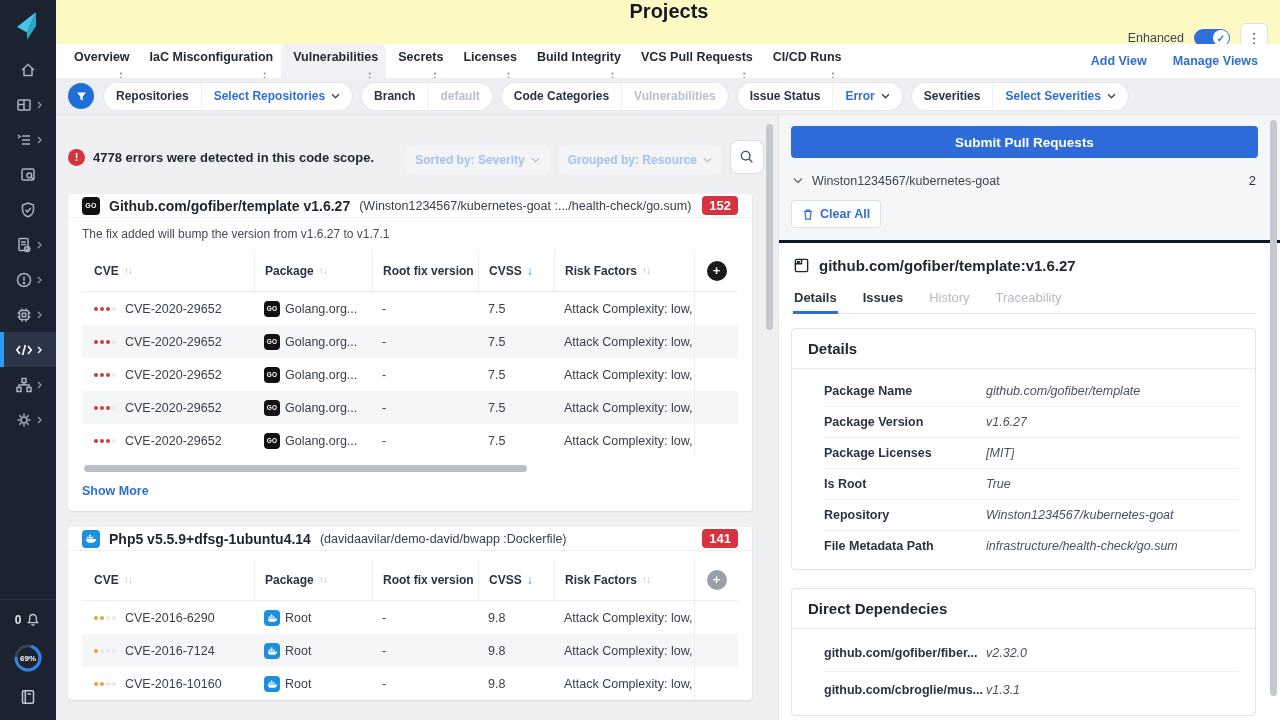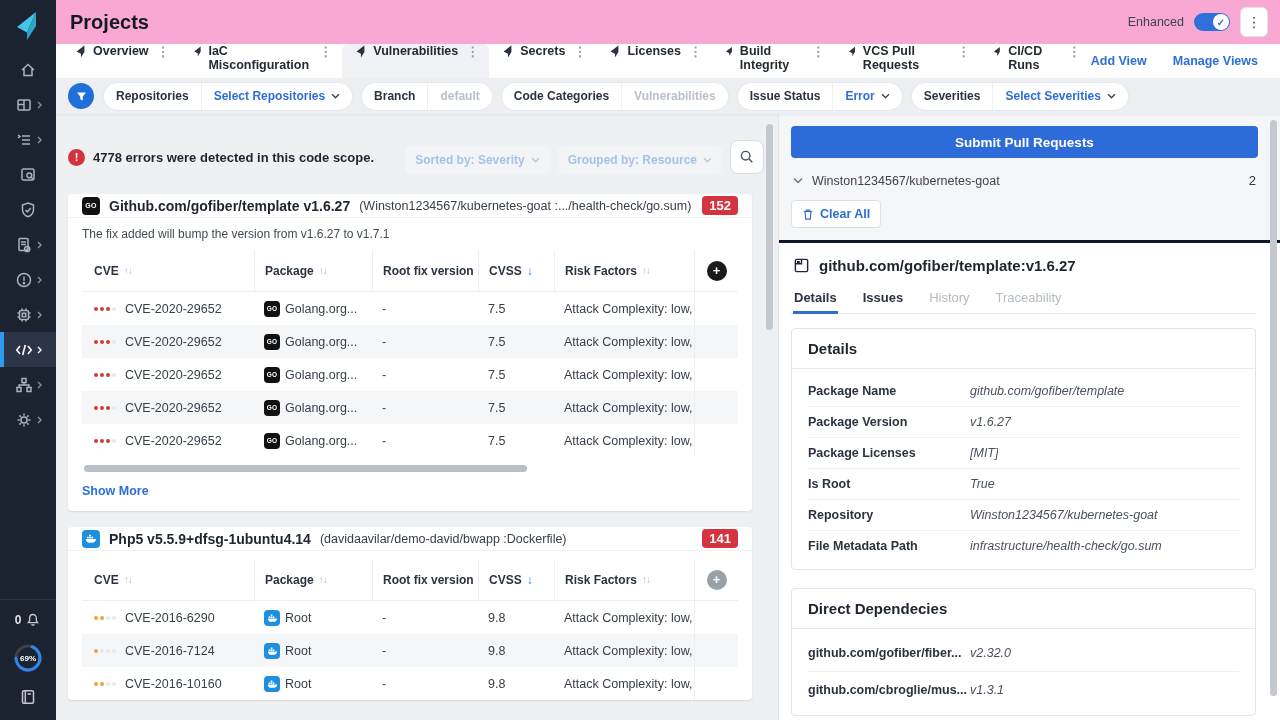--- a/index.html
+++ b/index.html
@@ -15,31 +15,31 @@
   .nav-item svg { flex:0 0 auto; }
   .nav-item .chev { margin-left:1px; }
   .nav-item.active { background:#2c3547; }
   .nav-item.active::before { content:""; position:absolute; left:0; top:0; bottom:0; width:4px; background:#2e9bf0; }
   .side-bottom { margin-top:auto; border-top:1px solid #2a3242; padding:12px 0 14px; display:flex; flex-direction:column; align-items:center; gap:14px; }
   .bell-wrap { display:flex; align-items:center; gap:4px; color:#dfe3e9; font-size:12px; font-weight:bold; }
   .ring-wrap { position:relative; width:32px; height:32px; }
   .ring-txt { position:absolute; inset:0; display:flex; align-items:center; justify-content:center; font-size:8px; font-weight:bold; color:#fff; }
 
   
-  .topbar { position:absolute; left:56px; top:0; right:0; height:44px; background:#f9a8d4; display:flex; align-items:center; padding:0 12px 0 14px; }
+  .topbar { position:absolute; left:56px; top:0; right:0; height:44px; background:#fef9c3; display:flex; align-items:center; padding:0 12px 0 14px;flex-direction:column; }
   .page-title { font-size:20px; font-weight:700; color:#141a24; }
   .top-right { margin-left:auto; display:flex; align-items:center; gap:10px; }
   .enh-label { font-size:12.5px; color:#3c4452; }
   .toggle { width:36px; height:18px; background:#2e6fd8; border-radius:10px; position:relative; cursor:pointer; }
   .toggle .knob { position:absolute; right:1px; top:1px; width:16px; height:16px; background:#fff; border-radius:50%; display:flex; align-items:center; justify-content:center; font-size:10px; color:#2e6fd8; font-weight:bold; }
   .win-kebab { width:28px; height:30px; border:1px solid #dfe2e7; border-radius:6px; background:#fff; display:flex; align-items:center; justify-content:center; font-size:14px; color:#3c4452; cursor:pointer; }
 
   
   .tabsrow { position:absolute; left:56px; top:44px; right:0; height:34px; background:#fff; display:flex; align-items:stretch; padding:0 12px 0 6px; }
-  .tab { display:flex; align-items:flex-start; gap:6px; padding:0 8px 0 12px; font-size:12.5px; font-weight:600; color:#252b36; cursor:pointer; border-radius:6px 6px 0 0; }
+  .tab { display:flex; align-items:flex-end; gap:6px; padding:0 8px 0 12px; font-size:12.5px; font-weight:600; color:#252b36; cursor:pointer; border-radius:6px 6px 0 0;flex-direction:column; }
   .tab.active { background:#f1f2f5; }
   .tab .tdots { color:#8aa0b8; font-size:13px; font-weight:bold; padding:0 2px; }
   .tabs-actions { margin-left:auto; display:flex; align-items:center; gap:26px; padding-right:10px; }
   .link-btn { color:#2f6fd4; font-size:12.5px; font-weight:600; cursor:pointer; white-space:nowrap; }
 
   
   .filterbar { position:absolute; left:56px; top:78px; right:0; height:36px; background:#edeff2; display:flex; align-items:center; gap:10px; padding:0 12px; box-shadow:0 1px 2px rgba(16,24,40,.06); z-index:4; }
   .filter-fab { width:26px; height:26px; border-radius:50%; background:#1f6fd8; display:flex; align-items:center; justify-content:center; cursor:pointer; flex:0 0 auto; }
   .pill { background:#fff; border-radius:16px; height:27px; display:flex; align-items:stretch; font-size:12px; box-shadow:0 0 0 1px #e5e8ec; overflow:hidden; }
   .pill .lbl { padding:0 12px; display:flex; align-items:center; color:#2b3340; font-weight:600; border-right:1px solid #eef0f3; }
@@ -101,21 +101,21 @@
   .clearall { margin-top:12px; display:inline-flex; align-items:center; gap:6px; background:#fff; border:1px solid #dcdfe4; border-radius:4px; height:28px; padding:0 10px; color:#2f6fd4; font-size:12.5px; font-weight:600; cursor:pointer; }
   .panel-lower { flex:1; background:#fff; border-top:3px solid #0f172a; padding:12px 24px 0 12px; overflow:hidden; }
   .pkg-head { display:flex; align-items:center; gap:9px; font-size:15px; font-weight:700; color:#1e2430; padding:2px 2px 10px; }
   .ptabs { display:flex; gap:24px; border-bottom:1px solid #e6e8ec; padding:0 2px; }
   .ptab { font-size:13px; padding:6px 1px 8px; cursor:pointer; color:#2b3340; font-weight:600; position:relative; }
   .ptab.active::after { content:""; position:absolute; left:0; right:0; bottom:-1px; height:3px; background:#2f6fd4; }
   .ptab.disabled { color:#b4bac2; font-weight:400; cursor:default; }
   .pcard { border:1px solid #e0e3e7; border-radius:4px; margin-top:14px; background:#fff; }
   .pcard-head { padding:11px 16px; font-size:15px; font-weight:700; color:#1e2430; border-bottom:1px solid #e8eaee; }
   .pcard-body { padding:6px 16px 8px; }
-  .drow { display:flex; align-items:center; min-height:31px; border-top:1px solid #eef0f2; font-size:12.5px; }
+  .drow { display:flex; align-items:center; min-height:31px; border-top:1px solid #eef0f2; font-size:12.5px;margin-left:16px; }
   .drow:first-child { border-top:none; }
   .dlab { width:162px; flex:0 0 auto; font-weight:700; color:#2b3340; }
   .dval { color:#4a5160; white-space:nowrap; overflow:hidden;font-style:italic; }
   .dep-name { width:162px; flex:0 0 auto; font-weight:700; color:#2b3340; white-space:nowrap; overflow:hidden; }
   .panel-vscroll { position:absolute; right:3px; top:6px; width:7px; height:576px; background:#c4c9cf; border-radius:4px; }
 </style>
 </head>
 <body>
 
 <div id="root">

